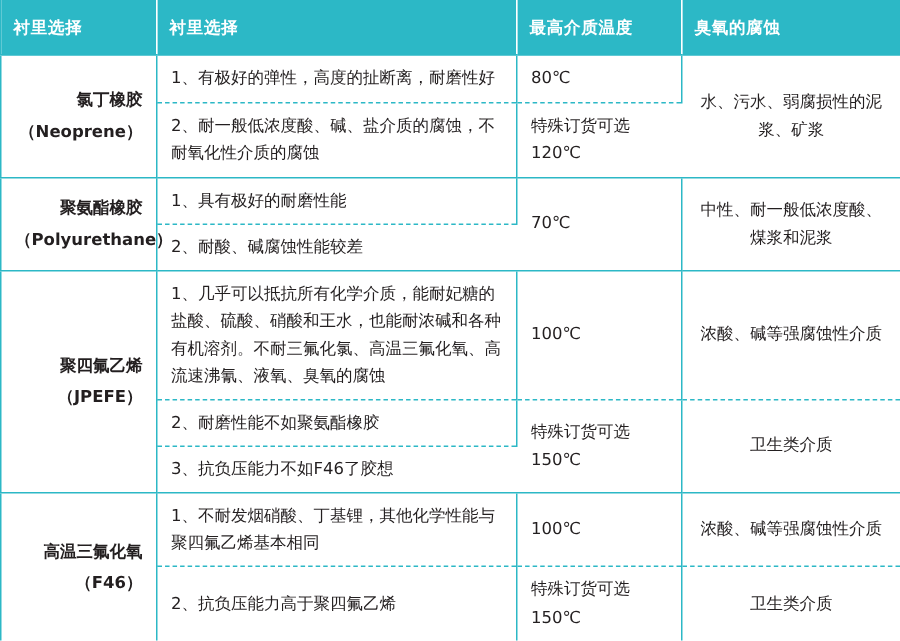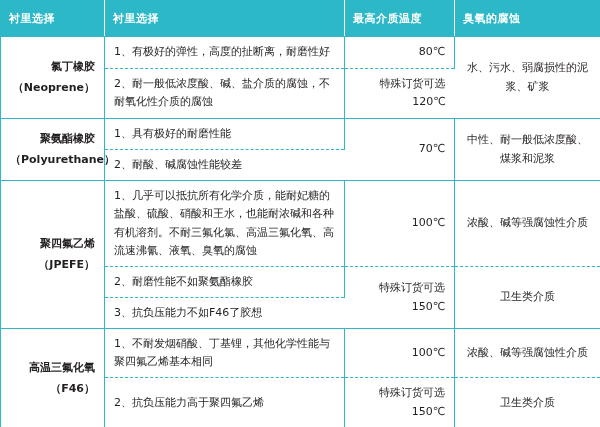--- a/index.html
+++ b/index.html
@@ -62,21 +62,21 @@
     text-align: right;
     font-weight: bold;
     font-size: 11px;
     line-height: 1.9;
     color: #231f20;
   }
   td.desc {
     text-align: left;
   }
   td.temp {
-    text-align: right;
+    text-align: left;
     line-height: 1.7;
   }
   td.scope {
     text-align: center;
     line-height: 1.7;
   }
   
   td.dot-bottom {
     border-bottom: 1px dashed #2cb8c6;
   }

